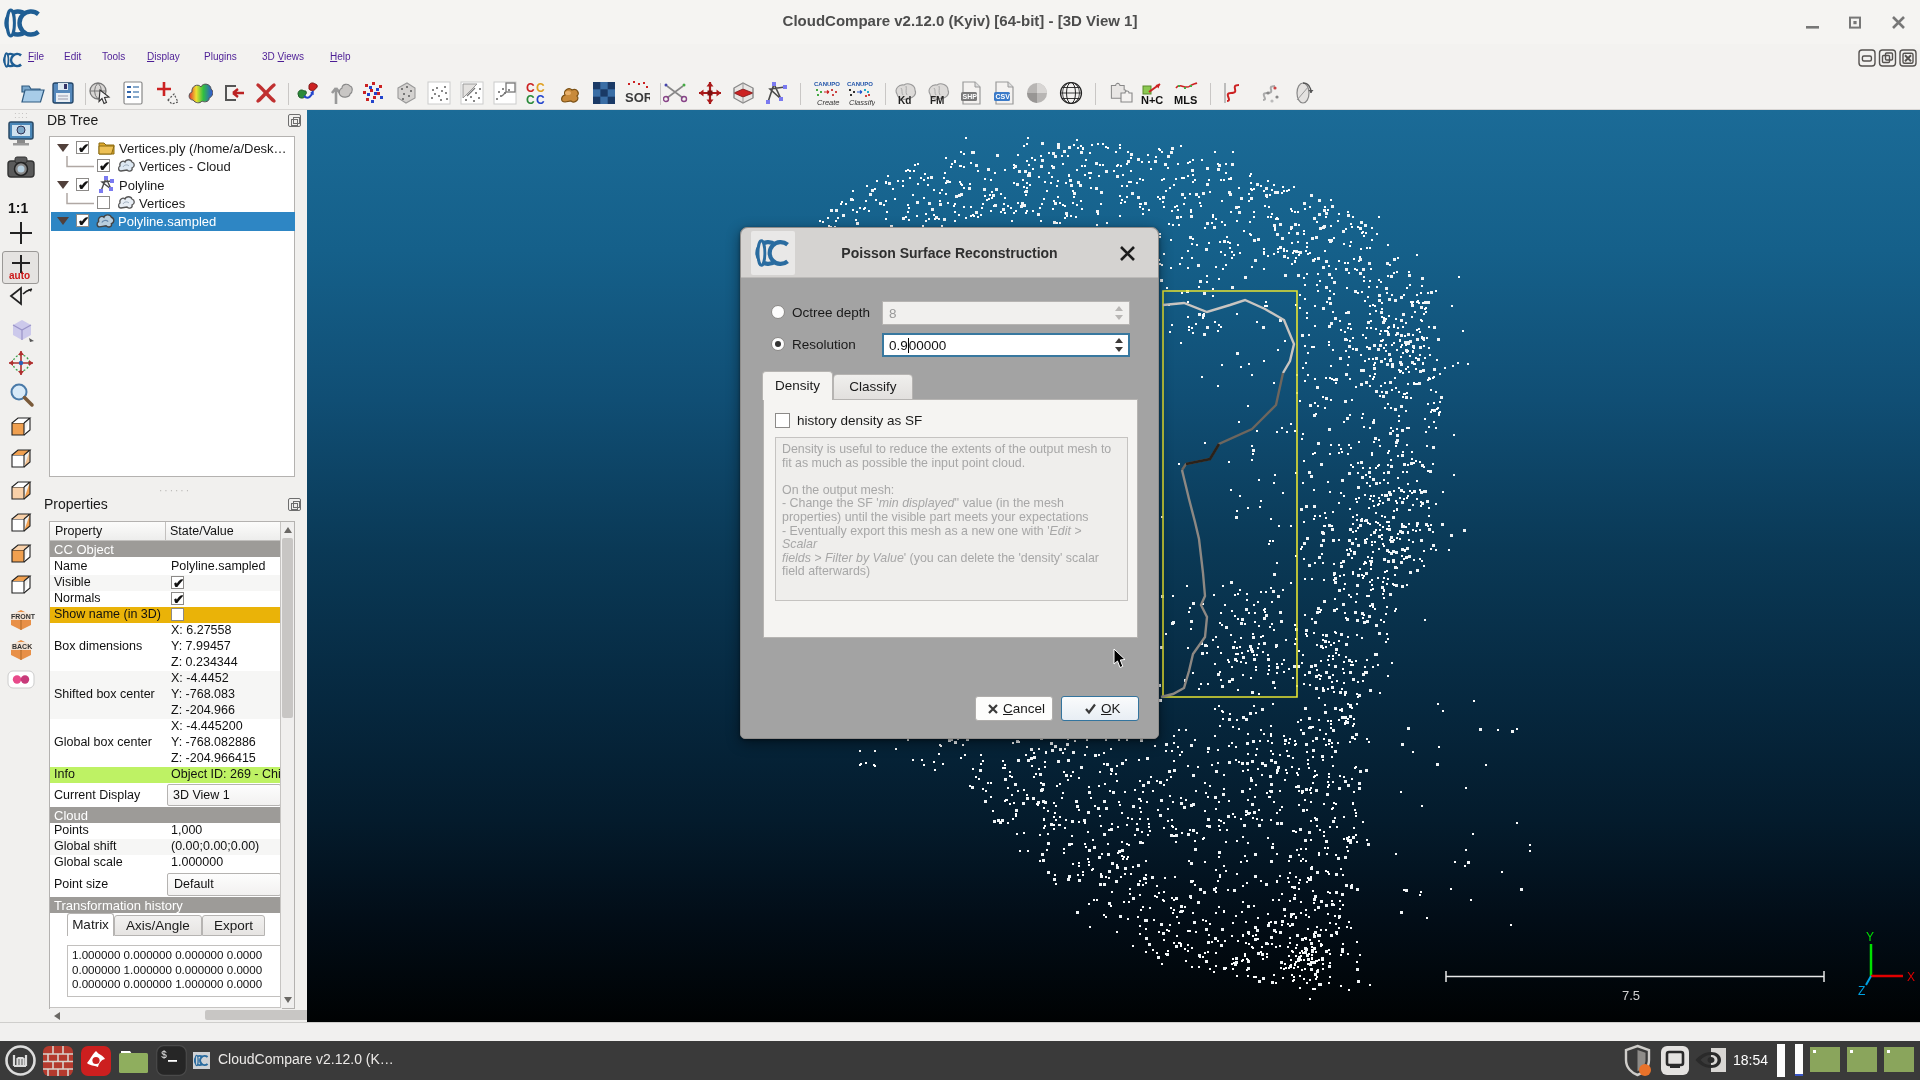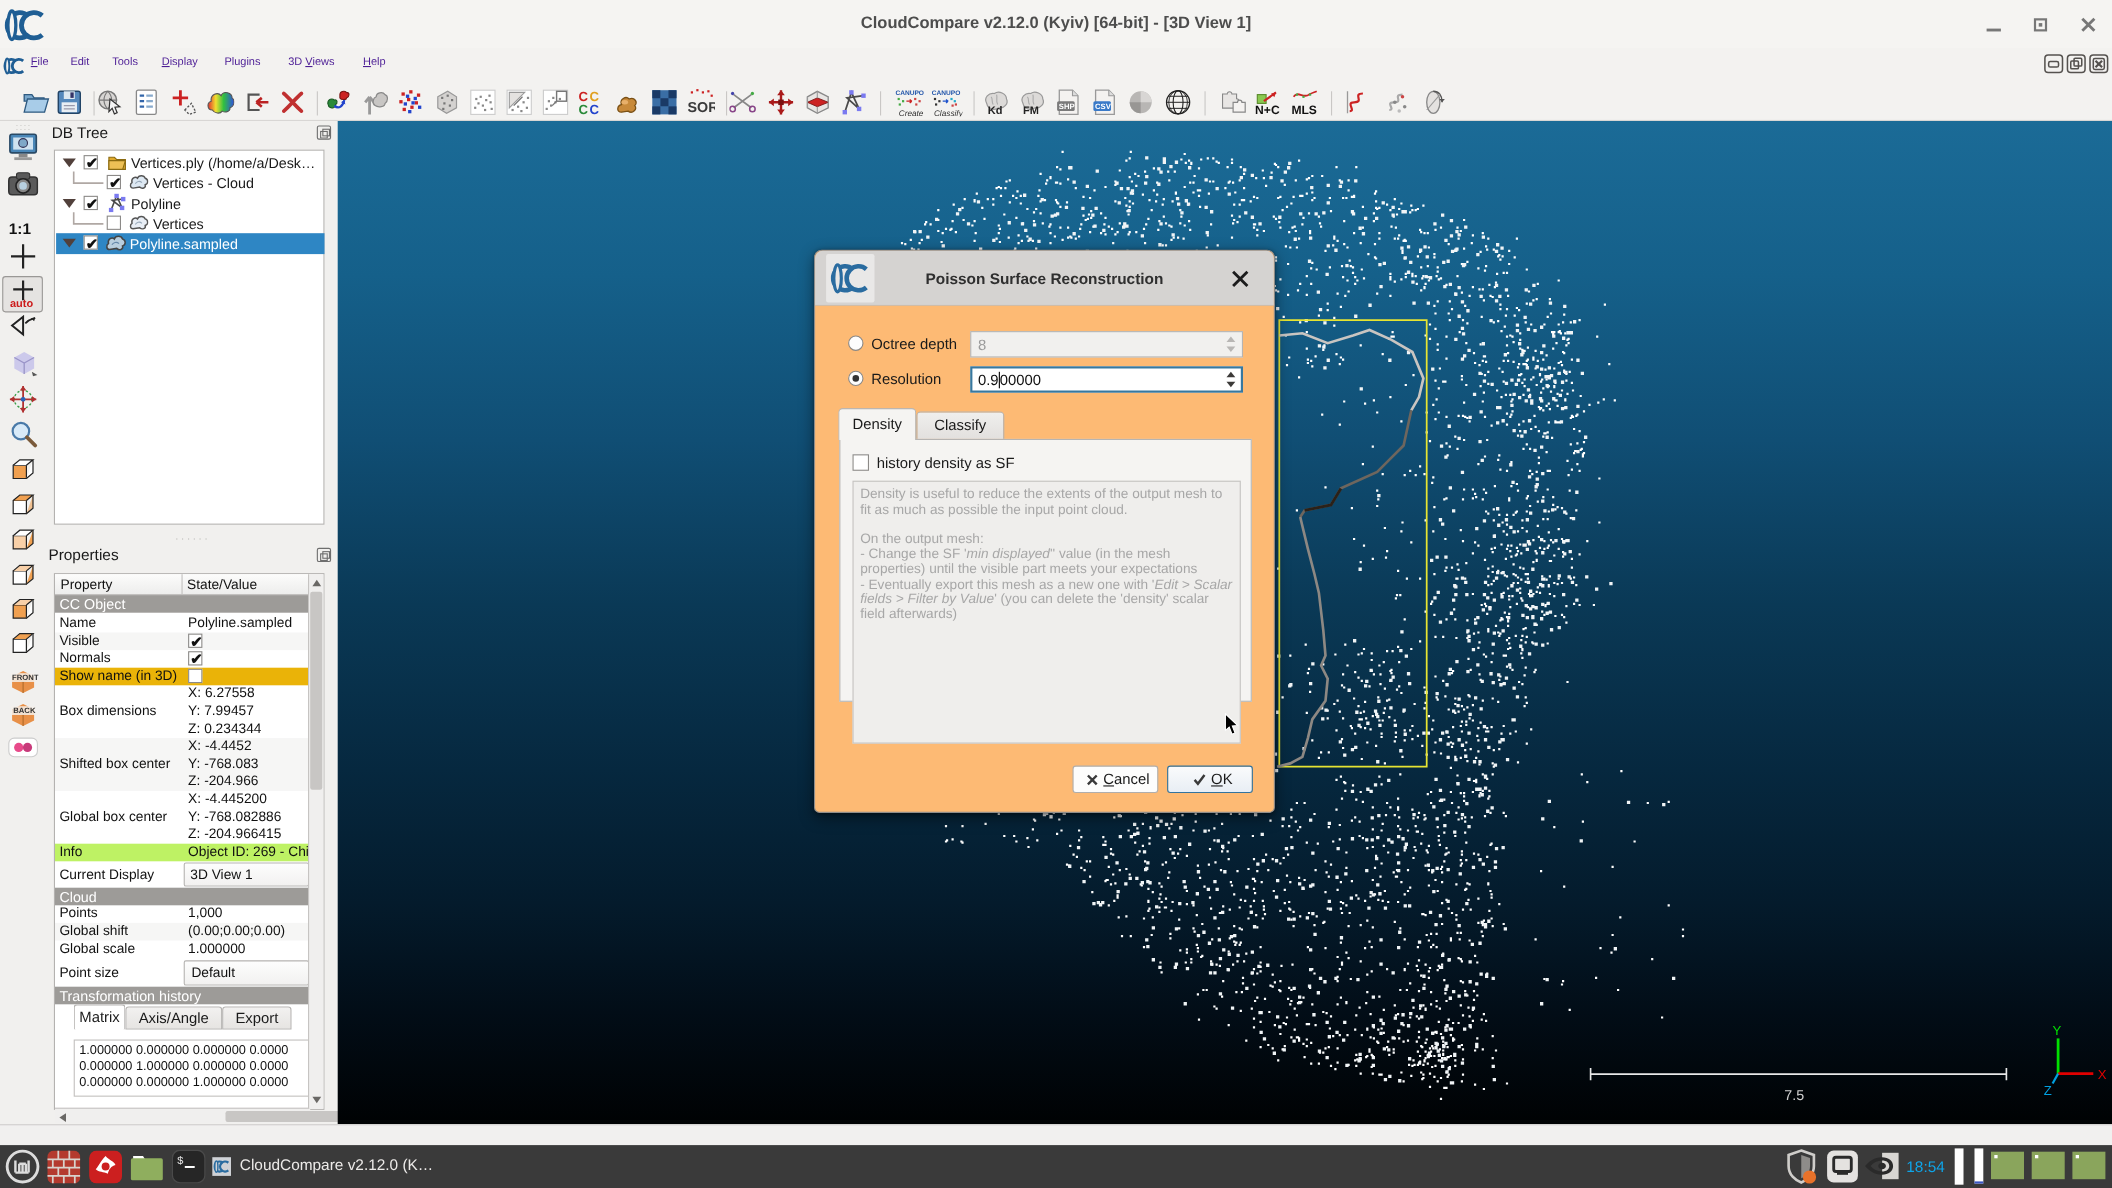--- a/index.html
+++ b/index.html
@@ -40,32 +40,32 @@
 .sect { position:absolute; left:0; width:231px; background:#9d9b98; color:#fff; font-size:13px; }
 .vsb { position:absolute; right:0; top:0; width:14px; height:486px; background:#f0efee; border-left:1px solid #c6c4c2; }
 .arr { position:absolute; width:0; height:0; }
 
 
 #view3d { position:absolute; left:307px; top:110px; width:1613px; height:912px;
   background:linear-gradient(#1b6b97 0%, #15608a 15.4%, #104e74 31.8%, #0a3956 48.2%, #06283f 64.7%, #041b2c 77.9%, #020d17 88.8%, #000203 100%); }
 #cloudsvg { position:absolute; left:0; top:0; width:1920px; height:1080px; pointer-events:none; }
 
 
-#dialog { position:absolute; left:740px; top:227px; width:419px; height:512px; background:#fdba74;
+#dialog { position:absolute; left:740px; top:227px; width:419px; height:512px; background:#a3a3a3;
   border:1px solid #8f8d8b; border-radius:7px 7px 5px 5px; box-shadow:0 4px 14px rgba(0,0,0,.45), 0 1px 3px rgba(0,0,0,.4); }
 #dlg-title { position:absolute; left:0; top:0; width:100%; height:50px; background:#d5d3d1; border-radius:7px 7px 0 0; border-bottom:1px solid #bcbab8; }
 #dlg-title .txt { position:absolute; left:0; top:17px; width:100%; text-align:center; font-size:14px; font-weight:bold; color:#2f2f2f; }
 .radio { position:absolute; width:14px; height:14px; border-radius:50%; background:#fdfdfd; border:1px solid #8a8886; }
 .radio.on:before { content:""; position:absolute; left:3px; top:3px; width:6px; height:6px; border-radius:50%; background:#333; }
 .dlab { position:absolute; font-size:13.5px; color:#1a1a1a; }
 .spin { position:absolute; height:24px; border:1px solid #b6b4b2; background:#f1f0ee; font-size:13.5px; color:#9a9a9a; }
 .spin.focus { background:#fff; border:2px solid #38789f; color:#111; }
 .tab { position:absolute; font-size:13.5px; color:#1a1a1a; text-align:center; border:1px solid #b6b4b2; }
 #tabpanel { position:absolute; left:22px; top:171px; width:375px; height:239px; background:#f5f4f2; border:1px solid #b6b4b2; }
-#dlg-text { position:absolute; left:11px; top:37px; width:353px; height:239px; background:#efeeec; border:1px solid #c5c3c1; color:#a7a7a7; font-size:12.4px; line-height:13.6px; padding:5px 0 0 6px; }
+#dlg-text { position:absolute; left:11px; top:37px; width:353px; height:164px; background:#efeeec; border:1px solid #c5c3c1; color:#a7a7a7; font-size:12.4px; line-height:13.6px; padding:5px 13px 0 6px; }
 .btn { position:absolute; height:25px; border:1px solid #b0aeac; border-radius:3px; background:#fdfdfc; font-size:13.5px; color:#1a1a1a; text-align:center; }
 
 
 #statusstrip { position:absolute; left:0; top:1022px; width:1920px; height:19px; background:#f1f0ef; border-top:1px solid #cfcecc; }
 #taskbar { position:absolute; left:0; top:1041px; width:1920px; height:39px; background:#3a3a3a; }
 </style>
 </head>
 <body>
 
 <div id="titlebar">
@@ -831,21 +831,21 @@
   <svg class="abs" style="left:1660px;top:3px" width="30" height="33" viewBox="0 0 30 33">
     <rect x="1" y="2" width="28" height="29" rx="6" fill="#e4e2e0"></rect>
     <rect x="7" y="8" width="16" height="13" rx="2" fill="none" stroke="#2a2a2a" stroke-width="2.6"></rect>
     <rect x="10" y="21" width="10" height="3" fill="#2a2a2a"></rect>
   </svg>
 
   <svg class="abs" style="left:1695px;top:6px" width="32" height="26" viewBox="0 0 32 26">
     <rect x="16" y="1" width="15" height="24" fill="#d8d6d3"></rect>
     <path d="M16 5 C9 5 4 9 0.5 13 C4 17 9 21 16 21 C22 21 26 17.5 26 13 C26 8.5 22 5 16 5 Z M16 8 C20 8 22.5 10 22.5 13 C22.5 16 20 18 16 18 C11.5 18 8 16 5.5 13 C8 10 11.5 8 16 8 Z M16 10 C18 10 19.5 11.3 19.5 13 C19.5 14.7 18 16 16 16 C14 16 12.5 14.7 12.5 13 C12.5 11.3 14 10 16 10 Z" fill="#2a2a2a"></path>
   </svg>
-  <div class="abs" style="left:1733px;top:11px;font-size:14px;color:#0ea5e9">18:54</div>
+  <div class="abs" style="left:1733px;top:11px;font-size:14px;color:#ffffff">18:54</div>
 
   <div class="abs" style="left:1777px;top:3px;width:8px;height:33px;background:#fdfdfd"></div>
   <div class="abs" style="left:1795px;top:3px;width:8px;height:32px;background:#fdfdfd;border-bottom:2px solid #3a56c4"></div>
 
   <div class="abs" style="left:1810px;top:6px;width:30px;height:25px;background:#8aa55c">
       <div class="abs" style="left:3px;top:3px;width:3px;height:3px;background:#fff"></div>
     </div>
   <div class="abs" style="left:1847px;top:6px;width:30px;height:25px;background:#8aa55c">
       <div class="abs" style="left:3px;top:3px;width:3px;height:3px;background:#fff"></div>
     </div>

